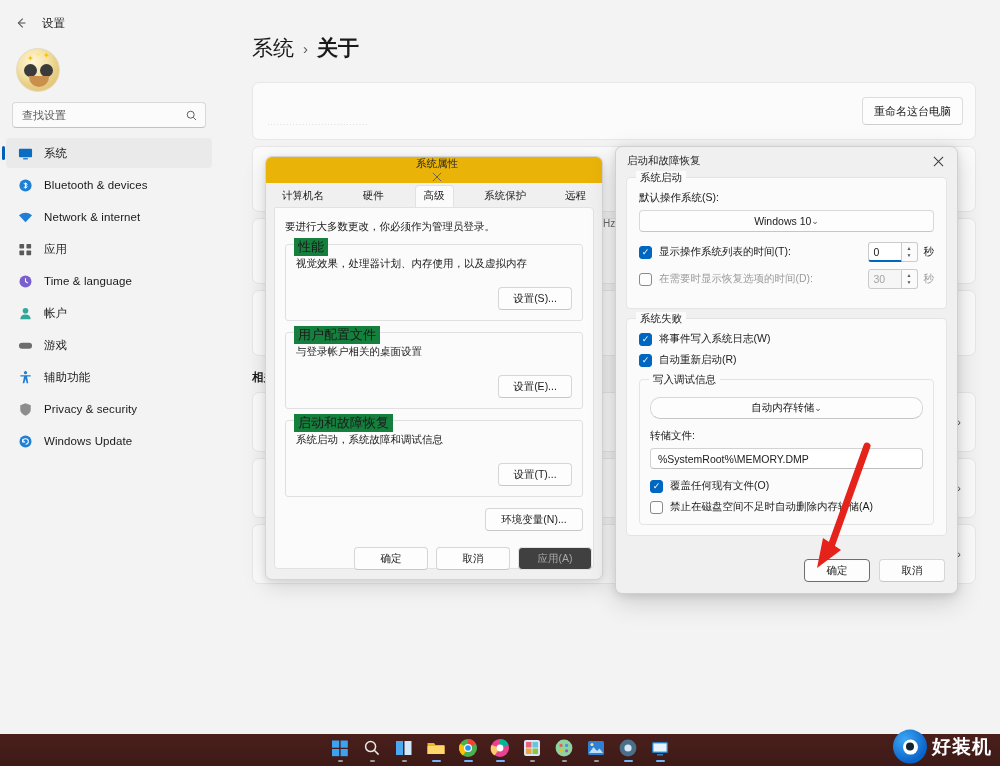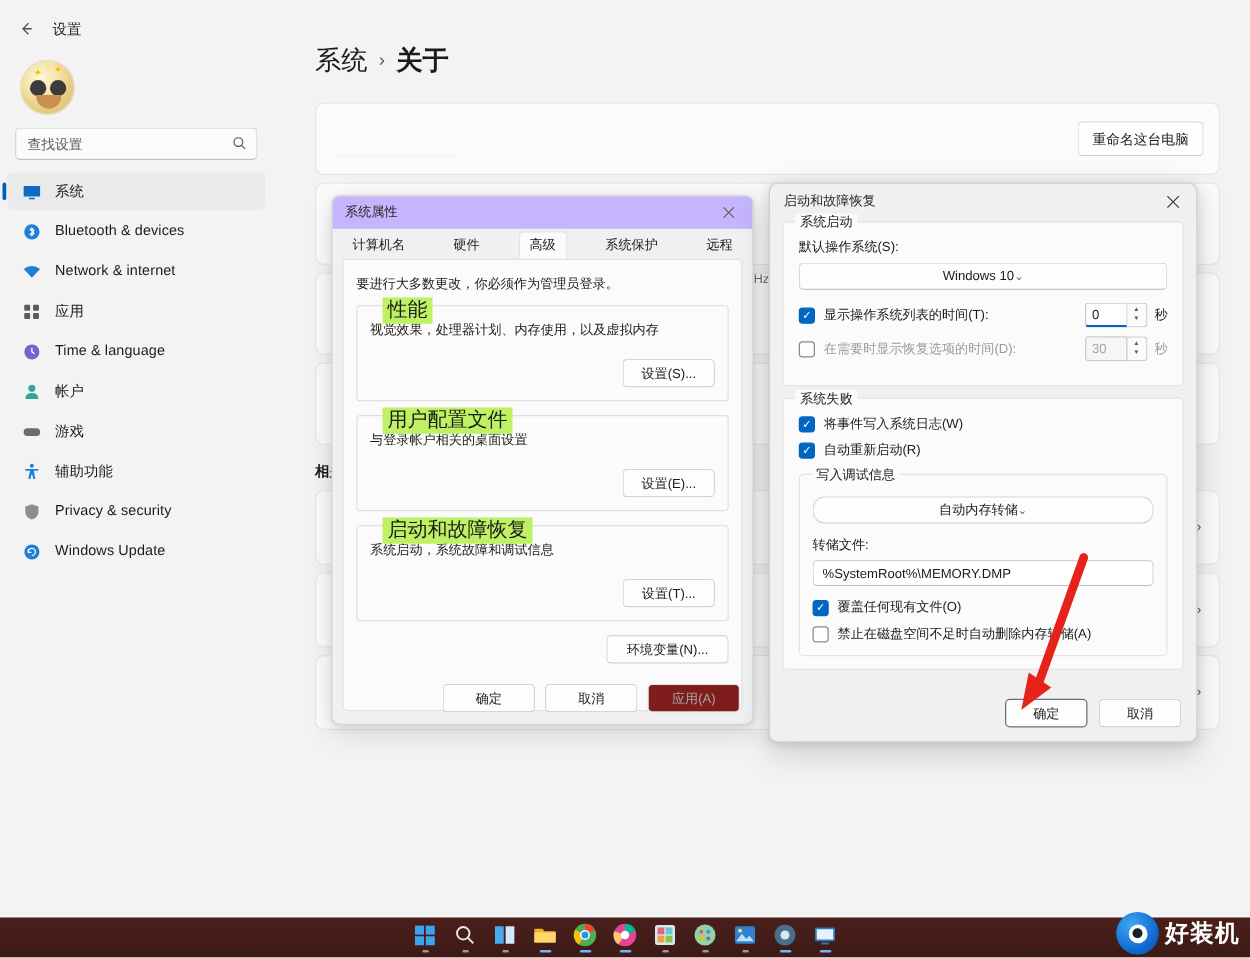--- a/index.html
+++ b/index.html
@@ -113,51 +113,51 @@
 
   
   #sysprop-dialog {
     position: absolute; left: 265px; top: 156px; width: 338px; height: 424px;
     background: #f0f0f0; border: 1px solid #d4d4d4; border-radius: 7px;
     box-shadow: 0 6px 22px rgba(0,0,0,.13), 0 2px 6px rgba(0,0,0,.08);
     overflow: hidden;
   }
   #sysprop-dialog .dlg-title {
     height: 26px; display:flex; align-items:center; justify-content:space-between;
-    padding: 0 4px 0 10px; background: #c4b5fd;
+    padding: 0 4px 0 10px; background: #eab308; flex-direction: column;
   }
   .dlg-title-text { font-size: 10.5px; color: #262626; }
   .dlg-close { width: 30px; height: 22px; display:flex;align-items:center;justify-content:center;
     font-size: 12px; color: #5c5c5c; border-radius:4px;}
   .tabstrip { display: flex; gap: 12px; padding: 0 8px; height: 24px; align-items:flex-end;justify-content:space-between; }
   .tab {
     font-size: 10.5px; color: #1a1a1a; padding: 3px 8px 4px 8px; border-radius: 4px 4px 0 0;
   }
   .tab.active { background: #fbfbfb; border:1px solid #e2e2e2; border-bottom:none; }
   .tabpanel {
     margin: 0 8px 8px 8px; background: #fbfbfb; border: 1px solid #e2e2e2; border-radius: 0 4px 4px 4px;
     height: 362px; padding: 12px 10px 8px 10px; position: relative;
   }
   .panel-note { font-size: 10.5px; color: #1a1a1a; margin-bottom: 10px; }
   .groupbox {
     border: 1px solid #e0e0e0; border-radius: 3px; margin-bottom: 11px; padding: 12px 10px 10px 10px;
     position: relative; background: #fbfbfb;
   }
   .groupbox > .gb-legend {
-    position: absolute; top: -7px; left: 20px; background: #bef264; padding: 0 4px;
-    font-size: 16px; color: #1a1a1a;
+    position: absolute; top: -7px; left: 8px; background: #15803d; padding: 0 4px;
+    font-size: 13px; color: #1a1a1a;
   }
   .gb-desc { font-size: 10.5px; color: #1a1a1a; margin-bottom: 16px; }
   .btn {
     height: 23px; min-width: 74px; padding: 0 10px;
     background: #fdfdfd; border: 1px solid #d6d6d6; border-bottom-color: #c7c7c7;
     border-radius: 4px; font-size: 10.5px; color: #1a1a1a;
     display: inline-flex; align-items: center; justify-content: center;
   }
-  .btn.disabled { color: #a8a8a8; background: #7f1d1d; border-color:#e4e4e4; }
+  .btn.disabled { color: #a8a8a8; background: #404040; border-color:#e4e4e4; }
   .btn-right { display: flex; justify-content: flex-end; }
   .dlg-footer { position: absolute; right: 10px; bottom: 9px; display: flex; gap: 8px; }
 
   
   #startup-dialog {
     position: absolute; left: 615px; top: 146px; width: 343px; height: 448px;
     background: #f0f0f0; border: 1px solid #d0d0d0; border-radius: 7px;
     box-shadow: 0 8px 26px rgba(0,0,0,.16), 0 2px 8px rgba(0,0,0,.10);
     overflow: hidden;
   }

